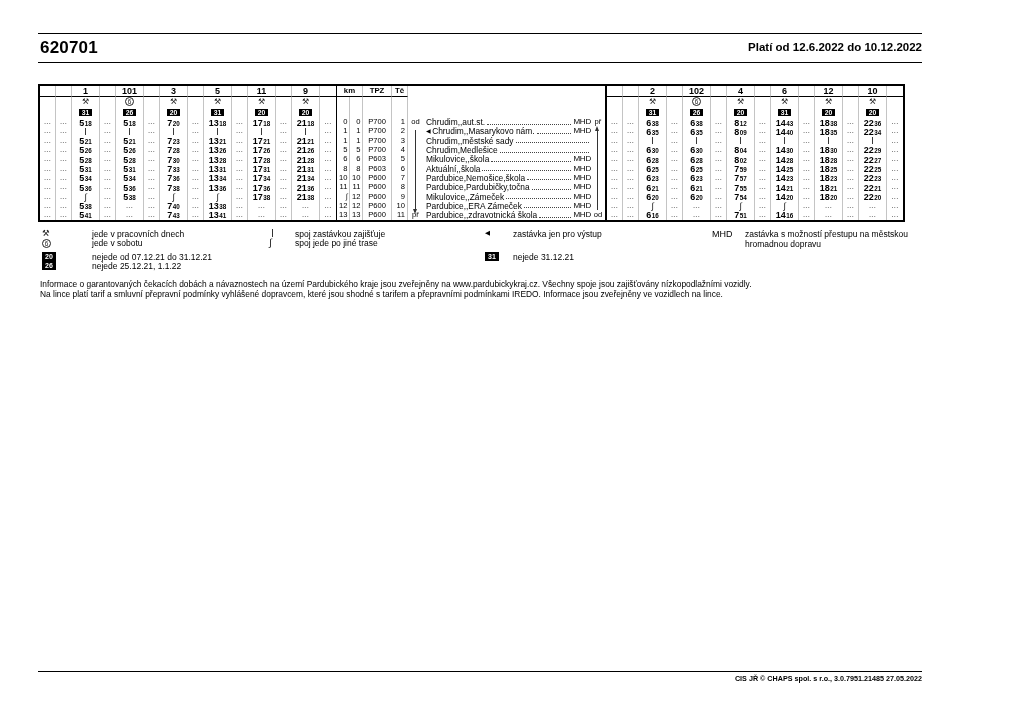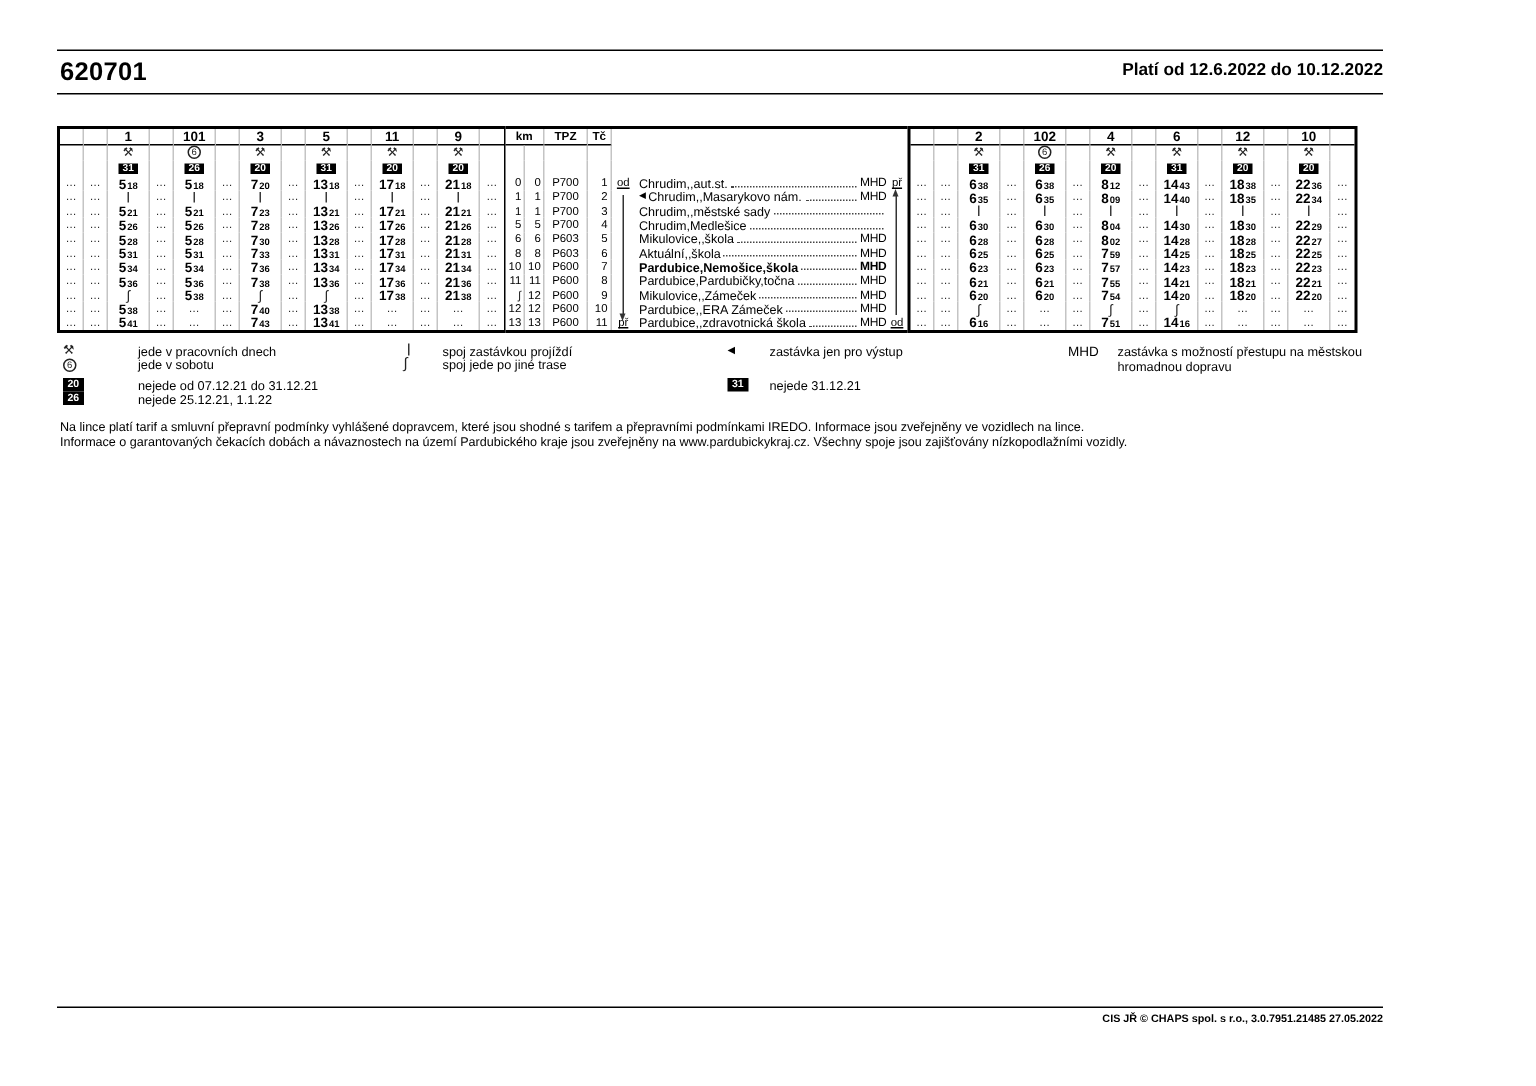--- a/index.html
+++ b/index.html
@@ -32,21 +32,21 @@
   .tcell{align-items:baseline;padding-top:1px;}
   .th{font-size:9px;font-weight:700;}
   .tm{font-size:6.3px;font-weight:700;margin-left:0.5px;}
   .dots{font-size:7.5px;color:#222;letter-spacing:0.3px;}
   .pipe{width:1px;height:7px;background:#3a3a3a;}
   .sq{font-size:9px;line-height:8px;color:#222;}
   .kmv{justify-content:flex-end;padding-right:1.5px;font-size:7.6px;}
   .tpzv{font-size:7.6px;}
   .tcv{justify-content:flex-end;padding-right:2px;font-size:7.6px;}
   .hk{font-size:7.8px;font-weight:700;}
-  .odpr{font-size:7.6px;text-decoration:underline;}
+  .odpr{font-size:7.6px;}
   .stopname{justify-content:flex-start;padding-left:3px;font-size:8.4px;white-space:nowrap;text-align:center;}
   .leader{flex:1;border-bottom:1px dotted #444;margin:0 2px;transform:translateY(2px);min-width:4px;}
   .mhd{font-size:8px;letter-spacing:-0.2px;}
   .exit{font-size:6px;margin-right:1.5px;}
   .arrowline{position:absolute;width:1px;background:#333;}
   .ah-down{position:absolute;width:0;height:0;border-left:2.5px solid transparent;border-right:2.5px solid transparent;border-top:5px solid #333;}
   .ah-up{position:absolute;width:0;height:0;border-left:2.5px solid transparent;border-right:2.5px solid transparent;border-bottom:5px solid #333;}
 
   
   .lg-sym{position:absolute;font-size:8.5px;}
@@ -533,21 +533,21 @@
           <span>Aktuální,,škola</span>
           <span class="leader"></span>
           <span class="mhd">MHD</span>
         </div>
         <div class="c odpr" style="grid-area: 9 / 7;"></div>
         <div class="c vr kmv" style="grid-area: 10 / 1;">10</div>
         <div class="c vr kmv" style="grid-area: 10 / 2;">10</div>
         <div class="c vr tpzv" style="grid-area: 10 / 3;">P600</div>
         <div class="c vr tcv" style="grid-area: 10 / 4;">7</div>
         <div class="c odpr" style="grid-area: 10 / 5;"></div>
-        <div class="c stopname" style="grid-area: 10 / 6; font-weight: bold;">
+        <div class="c stopname" style="grid-area: 10 / 6;">
           <span>Pardubice,Nemošice,škola</span>
           <span class="leader"></span>
           <span class="mhd">MHD</span>
         </div>
         <div class="c odpr" style="grid-area: 10 / 7;"></div>
         <div class="c vr kmv" style="grid-area: 11 / 1;">11</div>
         <div class="c vr kmv" style="grid-area: 11 / 2;">11</div>
         <div class="c vr tpzv" style="grid-area: 11 / 3;">P600</div>
         <div class="c vr tcv" style="grid-area: 11 / 4;">8</div>
         <div class="c odpr" style="grid-area: 11 / 5;"></div>
@@ -974,40 +974,40 @@
       </div>
   </div>
 
   <div>
     <span class="lg-sym hammers" style="left:42px;top:229px;position:absolute">⚒</span>
     <span class="lg-lab" style="left:92px;top:229px">jede v pracovních dnech</span>
     <span class="c6" style="left:42px;top:239px;position:absolute">6</span>
     <span class="lg-lab" style="left:92px;top:238px">jede v sobotu</span>
 
     <span class="legpipe" style="left:272px;top:229px"></span>
-    <span class="lg-lab" style="left:295px;top:229px">spoj zastávkou projíždí</span>
+    <span class="lg-lab" style="left:295px;top:229px">spoj zastávkou zajišťuje</span>
     <span class="legsq" style="left:269px;top:237px">∫</span>
     <span class="lg-lab" style="left:295px;top:238px">spoj jede po jiné trase</span>
 
     <span class="lg-sym" style="left:485px;top:229px;font-size:6.5px">◀</span>
     <span class="lg-lab" style="left:513px;top:229px">zastávka jen pro výstup</span>
 
     <span class="lg-sym" style="left:712px;top:229px;font-weight:400;font-size:9px">MHD</span>
     <span class="lg-lab" style="left:745px;top:229px;width:182px;white-space:normal">zastávka s možností přestupu na městskou hromadnou dopravu</span>
   </div>
 
   <div>
     <span class="note-badge" style="left:42px;top:252px">20</span>
     <span class="note-text" style="left:92px;top:252px">nejede od 07.12.21 do 31.12.21</span>
     <span class="note-badge" style="left:42px;top:261px">26</span>
     <span class="note-text" style="left:92px;top:261px">nejede 25.12.21, 1.1.22</span>
     <span class="note-badge" style="left:485px;top:252px">31</span>
     <span class="note-text" style="left:513px;top:252px">nejede 31.12.21</span>
   </div>
 
   <div class="abs" style="left:40px;top:280px;width:884px">
+    <div class="info-line">Informace o garantovaných čekacích dobách a návaznostech na území Pardubického kraje jsou zveřejněny na www.pardubickykraj.cz. Všechny spoje jsou zajišťovány nízkopodlažními vozidly.</div>
     <div class="info-line">Na lince platí tarif a smluvní přepravní podmínky vyhlášené dopravcem, které jsou shodné s tarifem a přepravními podmínkami IREDO. Informace jsou zveřejněny ve vozidlech na lince.</div>
-    <div class="info-line">Informace o garantovaných čekacích dobách a návaznostech na území Pardubického kraje jsou zveřejněny na www.pardubickykraj.cz. Všechny spoje jsou zajišťovány nízkopodlažními vozidly.</div>
   </div>
 
   <div class="rule" style="top:671px"></div>
   <div class="footer-credit">CIS JŘ © CHAPS spol. s r.o., 3.0.7951.21485 27.05.2022</div>
 </div>
 
 </body></html>

